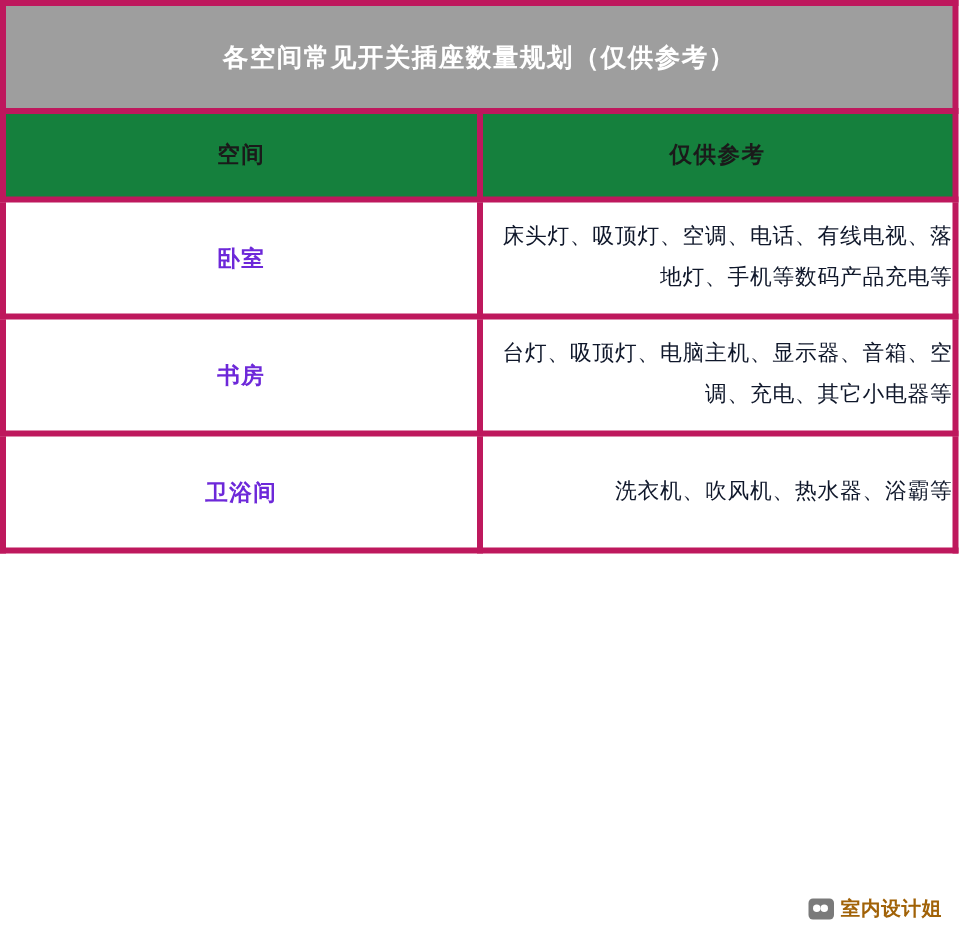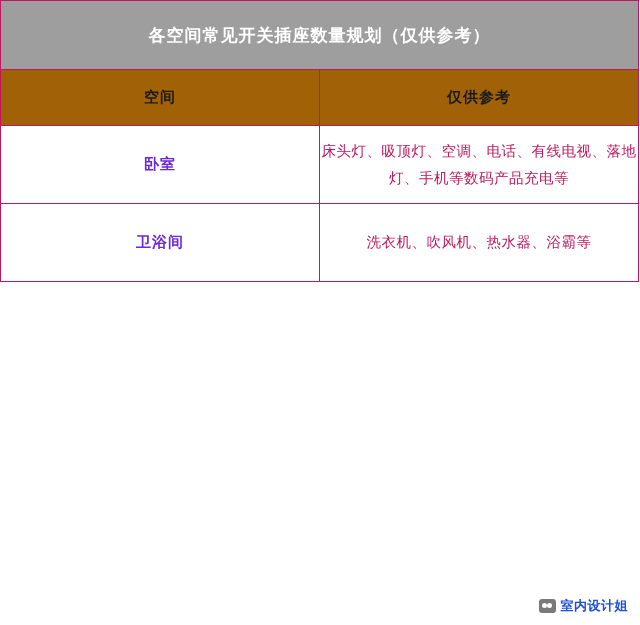--- a/index.html
+++ b/index.html
@@ -22,57 +22,57 @@
   }
   .table {
     position: absolute;
     left: 0;
     top: 0;
     width: 639px;
     border-collapse: collapse;
     table-layout: fixed;
   }
   .table td, .table th {
-    border: 1px solid #be185d;
+    border: 4px solid #be185d;
     padding: 0;
     vertical-align: middle;
   }
   .title-cell {
     background: #9e9e9e;
     color: #ffffff;
     text-align: center;
     font-size: 17px;
     font-weight: bold;
     letter-spacing: 1px;
     height: 68px;
     border: 1px solid #9e9e9e;
   }
   .header-cell {
-    background: #a16207;
+    background: #15803d;
     color: #1a1a1a;
     text-align: center;
     font-size: 15px;
     font-weight: bold;
     height: 55px;
     letter-spacing: 1px;
   }
   .col-space {
     width: 228px;
   }
   .space-cell {
     text-align: center;
     font-size: 15px;
     font-weight: bold;
     color: #6d28d9;
     letter-spacing: 1px;
   }
   .items-cell {
-    text-align: center;
+    text-align: right;
     font-size: 14.5px;
-    color: #be185d;
+    color: #0f172a;
     line-height: 1.85;
     padding: 12px 14px 12px 16px;
     letter-spacing: 0.5px;
   }
   .row-tall { height: 78px; }
   .row-mid { height: 78px; margin-left: 27px; }
   .row-short { height: 74px; }
   .watermark {
     position: absolute;
     right: 12px;
@@ -106,21 +106,21 @@
     position: absolute;
     left: 8px;
     top: 4px;
     width: 5px;
     height: 5px;
     border-radius: 50%;
     background: #ffffff;
   }
   .wm-text {
     font-weight: bold;
-    color: #1d4ed8;
+    color: #a16207;
     font-size: 13px;
     letter-spacing: 0.5px;
   }
 </style>
 </head>
 <body>
 
 <div class="page">
 
   <table class="table">
@@ -131,20 +131,24 @@
       <tr>
         <th class="header-cell col-space">空间</th>
         <th class="header-cell">仅供参考</th>
       </tr>
 
       <tr class="row-tall">
         <td class="space-cell">卧室</td>
         <td class="items-cell">床头灯、吸顶灯、空调、电话、有线电视、落地灯、手机等数码产品充电等</td>
       </tr>
 
+      <tr class="row-tall">
+        <td class="space-cell">书房</td>
+        <td class="items-cell">台灯、吸顶灯、电脑主机、显示器、音箱、空调、充电、其它小电器等</td>
+      </tr>
 
 
       <tr class="row-mid">
         <td class="space-cell">卫浴间</td>
         <td class="items-cell">洗衣机、吹风机、热水器、浴霸等</td>
       </tr>
 
 
     </tbody>
   </table>

